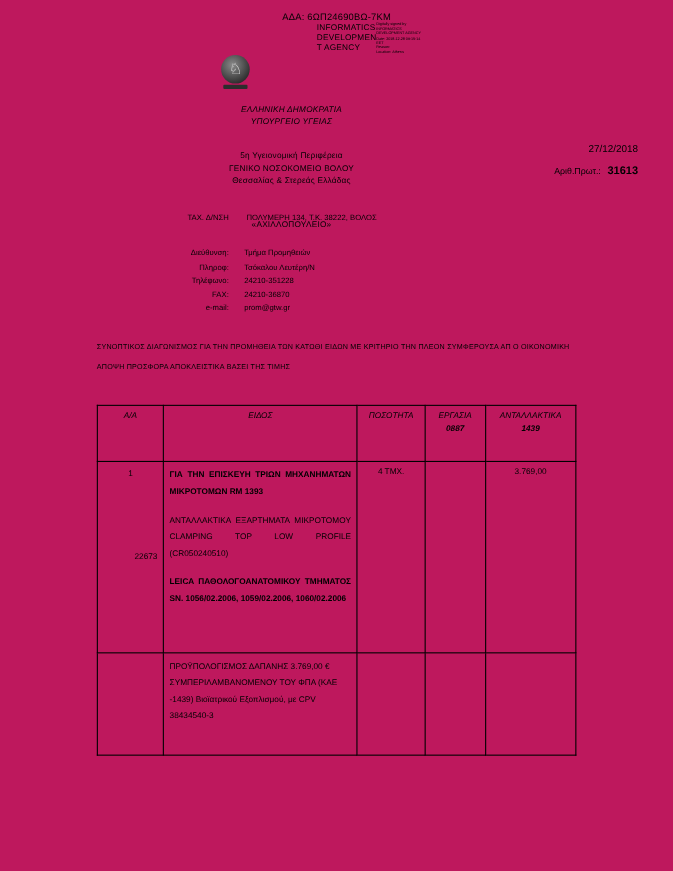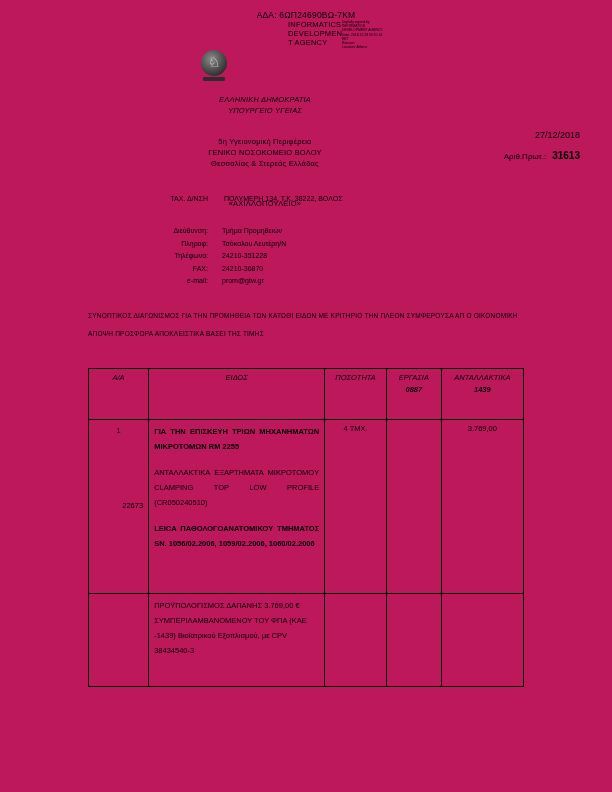--- a/index.html
+++ b/index.html
@@ -329,21 +329,21 @@
         </th>
       </tr>
     </thead>
     <tbody>
       <tr>
         <td class="aa-cell">
           <span class="n1">1</span>
           <span class="n2">22673</span>
         </td>
         <td class="desc">
-          <p class="bold">ΓΙΑ ΤΗΝ ΕΠΙΣΚΕΥΗ ΤΡΙΩΝ ΜΗΧΑΝΗΜΑΤΩΝ ΜΙΚΡΟΤΟΜΩΝ RM 2255</p>
+          <p class="bold">ΓΙΑ ΤΗΝ ΕΠΙΣΚΕΥΗ ΤΡΙΩΝ ΜΗΧΑΝΗΜΑΤΩΝ ΜΙΚΡΟΤΟΜΩΝ RM 1393</p>
           <p>ΑΝΤΑΛΛΑΚΤΙΚΑ ΕΞΑΡΤΗΜΑΤΑ MIKPOTOMOY CLAMPING TOP LOW PROFILE (CR050240510)</p>
           <p class="bold">LEICA ΠΑΘΟΛΟΓΟΑΝΑΤΟΜΙΚΟΥ ΤΜΗΜΑΤΟΣ SN. 1056/02.2006, 1059/02.2006, 1060/02.2006</p>
         </td>
         <td class="center-mid">4 ΤΜΧ.</td>
         <td class="center-mid"></td>
         <td class="price">3.769,00</td>
       </tr>
       <tr>
         <td class="blank"></td>
         <td class="budget">

